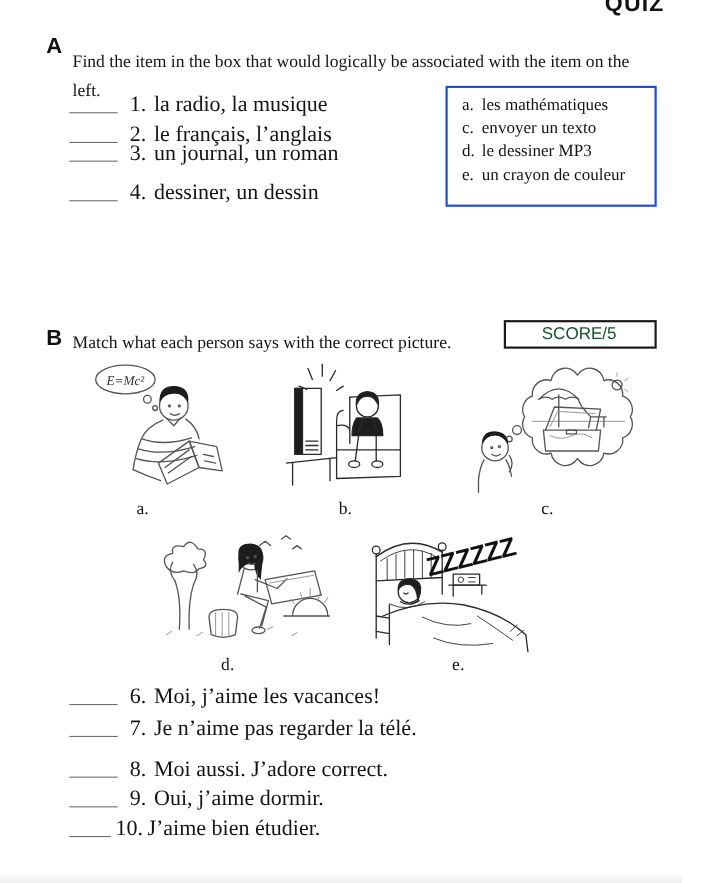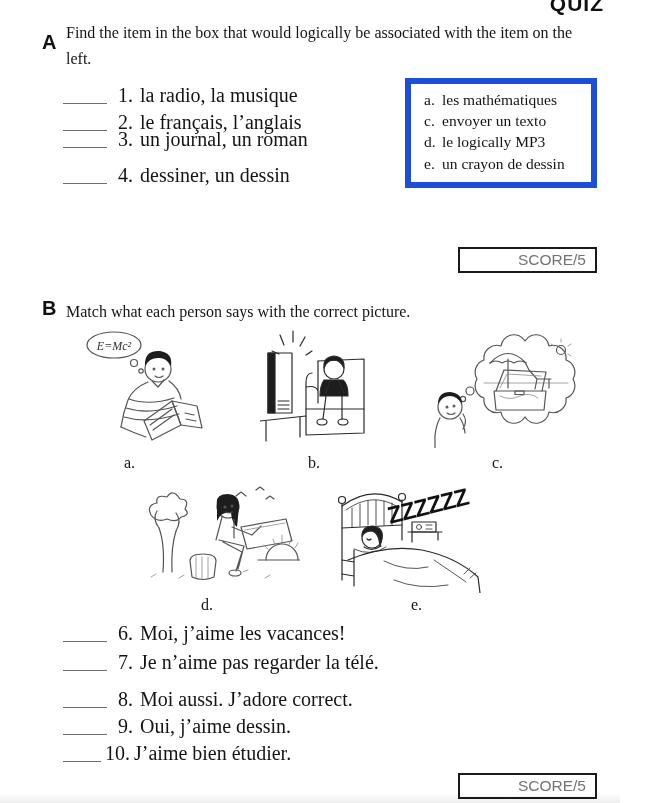--- a/index.html
+++ b/index.html
@@ -8,66 +8,66 @@
   .quiz-label{position:absolute;top:-8px;right:16px;font-family:"Liberation Sans",sans-serif;
         font-weight:bold;font-size:21px;letter-spacing:1px;color:#111;}
   .sec-letter{position:absolute;font-family:"Liberation Sans",sans-serif;font-weight:bold;
         font-size:20px;color:#111;}
   .instr{position:absolute;font-size:16px;line-height:26px;}
   .qitem{position:absolute;font-size:20px;white-space:nowrap;}
   .blank{display:inline-block;width:44px;height:13px;border-bottom:1.5px solid #6e6e6e;
         margin-right:4px;vertical-align:-2px;}
   .blank.short{width:38px;}
   .qnum{display:inline-block;width:22px;text-align:right;margin-right:7px;}
-  .optbox{position:absolute;left:405px;top:78px;width:192px;height:110px;border:6px solid #1d4ed8;
+  .optbox{position:absolute;left:405px;top:78px;width:192px;height:110px;border:2px solid #1d4ed8;
         box-sizing:border-box;padding:5px 0 0 13px;font-size:15.5px;line-height:21.2px;}
   .optrow{white-space:nowrap;}
   .optletter{display:inline-block;width:18px;}
   .scorebox{position:absolute;left:458px;width:139px;height:26px;border:2px solid #1a1a1a;
-        box-sizing:border-box;display:flex;justify-content:flex-end;align-items:center;
-        padding:0 9px 0 7px;font-family:"Liberation Sans",sans-serif;font-size:15.5px;color:#737373;}
+        box-sizing:border-box;display:flex;justify-content:center;align-items:center;
+        padding:0 9px 0 7px;font-family:"Liberation Sans",sans-serif;font-size:15.5px;color:#14532d;margin-top:44px;}
   .figure{position:absolute;}
   .figlabel{position:absolute;font-size:16px;}
   .sk path,.sk line,.sk circle,.sk ellipse,.sk rect,.sk polyline{fill:none;stroke:#555;
         stroke-width:1.2;stroke-linecap:round;stroke-linejoin:round;}
   .sk.ink path,.sk.ink line,.sk.ink circle,.sk.ink ellipse,.sk.ink rect,.sk.ink polyline{stroke:#2a2a2a;}
   .sk .fillDark{fill:#1d1d1d;stroke:none;}
   .sk .thin{stroke-width:0.8;stroke:#8a8a8a;}
   .sk text{stroke:none;}
   .page-bottom-shadow{position:absolute;left:0;bottom:0;width:648px;height:10px;
         background:linear-gradient(to bottom, rgba(0,0,0,0), rgba(0,0,0,0.07));}
 </style>
 </head>
 <body>
 
 <div class="page">
 
   <div class="quiz-label">QUIZ</div>
 
   <div class="sec-letter" style="left:42px;top:31px">A</div>
-  <div class="instr" style="left:66px;top:20px;width:524px">Find the item in the box that would logically be associated with the item on the left.</div>
+  <div class="instr" style="left:66px;top:44px;width:524px">Find the item in the box that would logically be associated with the item on the left.</div>
 
   <div class="qitem" style="left:63px;top:84px">
     <span class="blank"></span><span class="qnum">1.</span><span>la radio, la musique</span>
   </div>
   <div class="qitem" style="left:63px;top:111px">
     <span class="blank"></span><span class="qnum">2.</span><span>le français, l’anglais</span>
   </div>
   <div class="qitem" style="left:63px;top:128px">
     <span class="blank"></span><span class="qnum">3.</span><span>un journal, un roman</span>
   </div>
   <div class="qitem" style="left:63px;top:164px">
     <span class="blank"></span><span class="qnum">4.</span><span>dessiner, un dessin</span>
   </div>
 
   <div class="optbox">
     <div class="optrow"><span class="optletter">a.</span><span>les mathématiques</span></div>
     <div class="optrow"><span class="optletter">c.</span><span>envoyer un texto</span></div>
-    <div class="optrow"><span class="optletter">d.</span><span>le logically MP3</span></div>
-    <div class="optrow"><span class="optletter">e.</span><span>un crayon de dessin</span></div>
+    <div class="optrow"><span class="optletter">d.</span><span>le dessiner MP3</span></div>
+    <div class="optrow"><span class="optletter">e.</span><span>un crayon de couleur</span></div>
   </div>
 
   <div class="scorebox" style="top:247px">
     <span>SCORE</span>
     <span>/5</span>
   </div>
 
   <div class="sec-letter" style="left:42px;top:297px">B</div>
   <div class="instr" style="left:66px;top:299px;width:540px">Match what each person says with the correct picture.</div>
 
@@ -202,21 +202,21 @@
   <div class="qitem" style="left:63px;top:622px">
     <span class="blank"></span><span class="qnum">6.</span><span>Moi, j’aime les vacances!</span>
   </div>
   <div class="qitem" style="left:63px;top:651px">
     <span class="blank"></span><span class="qnum">7.</span><span>Je n’aime pas regarder la télé.</span>
   </div>
   <div class="qitem" style="left:63px;top:688px">
     <span class="blank"></span><span class="qnum">8.</span><span>Moi aussi. J’adore correct.</span>
   </div>
   <div class="qitem" style="left:63px;top:715px">
-    <span class="blank"></span><span class="qnum">9.</span><span>Oui, j’aime dessin.</span>
+    <span class="blank"></span><span class="qnum">9.</span><span>Oui, j’aime dormir.</span>
   </div>
   <div class="qitem" style="left:63px;top:742px">
     <span class="blank short"></span><span class="qnum">10.</span><span>J’aime bien étudier.</span>
   </div>
 
   <div class="scorebox" style="top:773px">
     <span>SCORE</span>
     <span>/5</span>
   </div>
 

